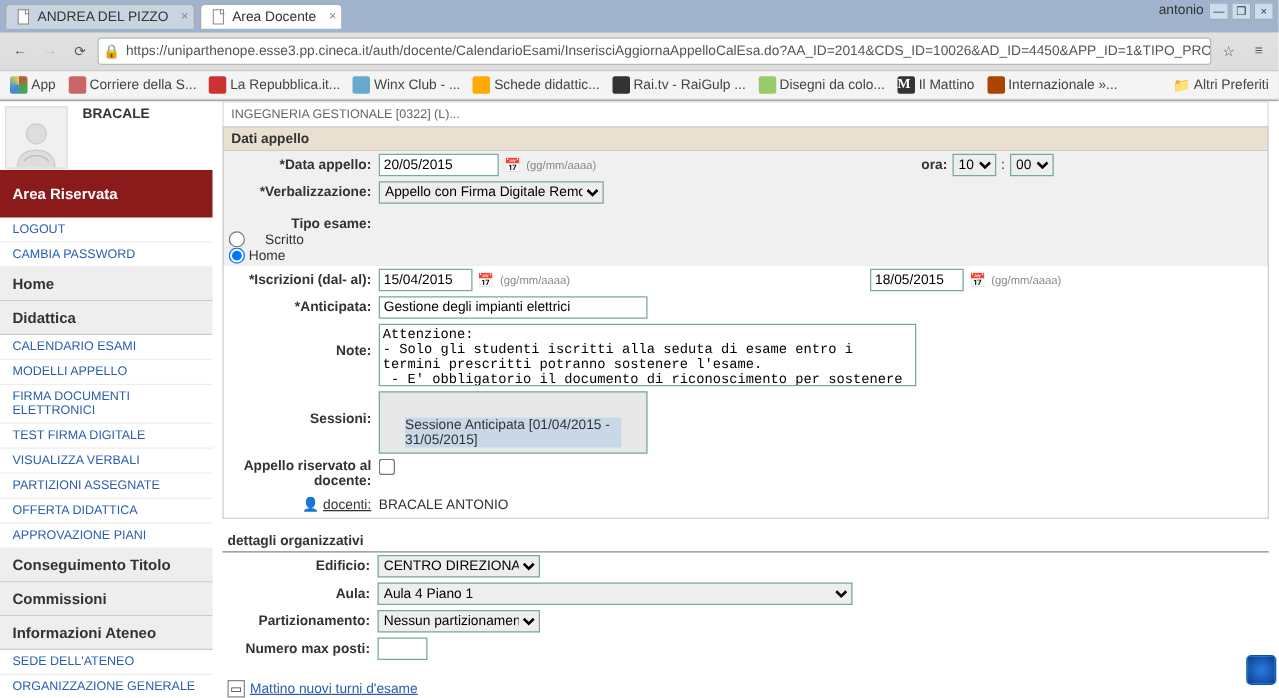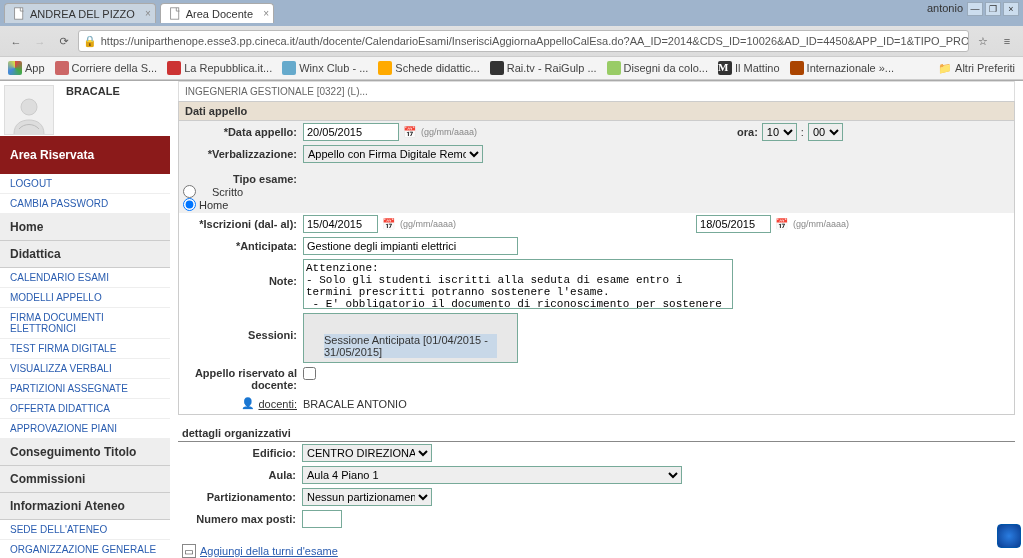--- a/index.html
+++ b/index.html
@@ -264,21 +264,21 @@
       <div class="org-label">Partizionamento:</div>
       <select style="width:130px"><option>Nessun partizionamento</option></select>
     </div>
     <div class="org-row">
       <div class="org-label">Numero max posti:</div>
       <input class="text-input" style="width: 40px;" value="">
     </div>
 
     <div class="add-turn">
       <span style="border:1px solid #888; width:14px; height:14px; display:inline-flex; align-items:center; justify-content:center; font-size:10px;">▭</span>
-      <a>Aggiungi della turni d'esame</a>
+      <a>Mattino nuovi turni d'esame</a>
     </div>
 
     <div class="btn-bar">
       <div style="width:124px"></div>
       <button class="btn">Salva</button>
       <div style="flex:0 0 260px"></div>
       <button class="btn">Annulla</button>
       <div style="flex:1"></div>
       <button class="btn">Esci</button>
     </div>

